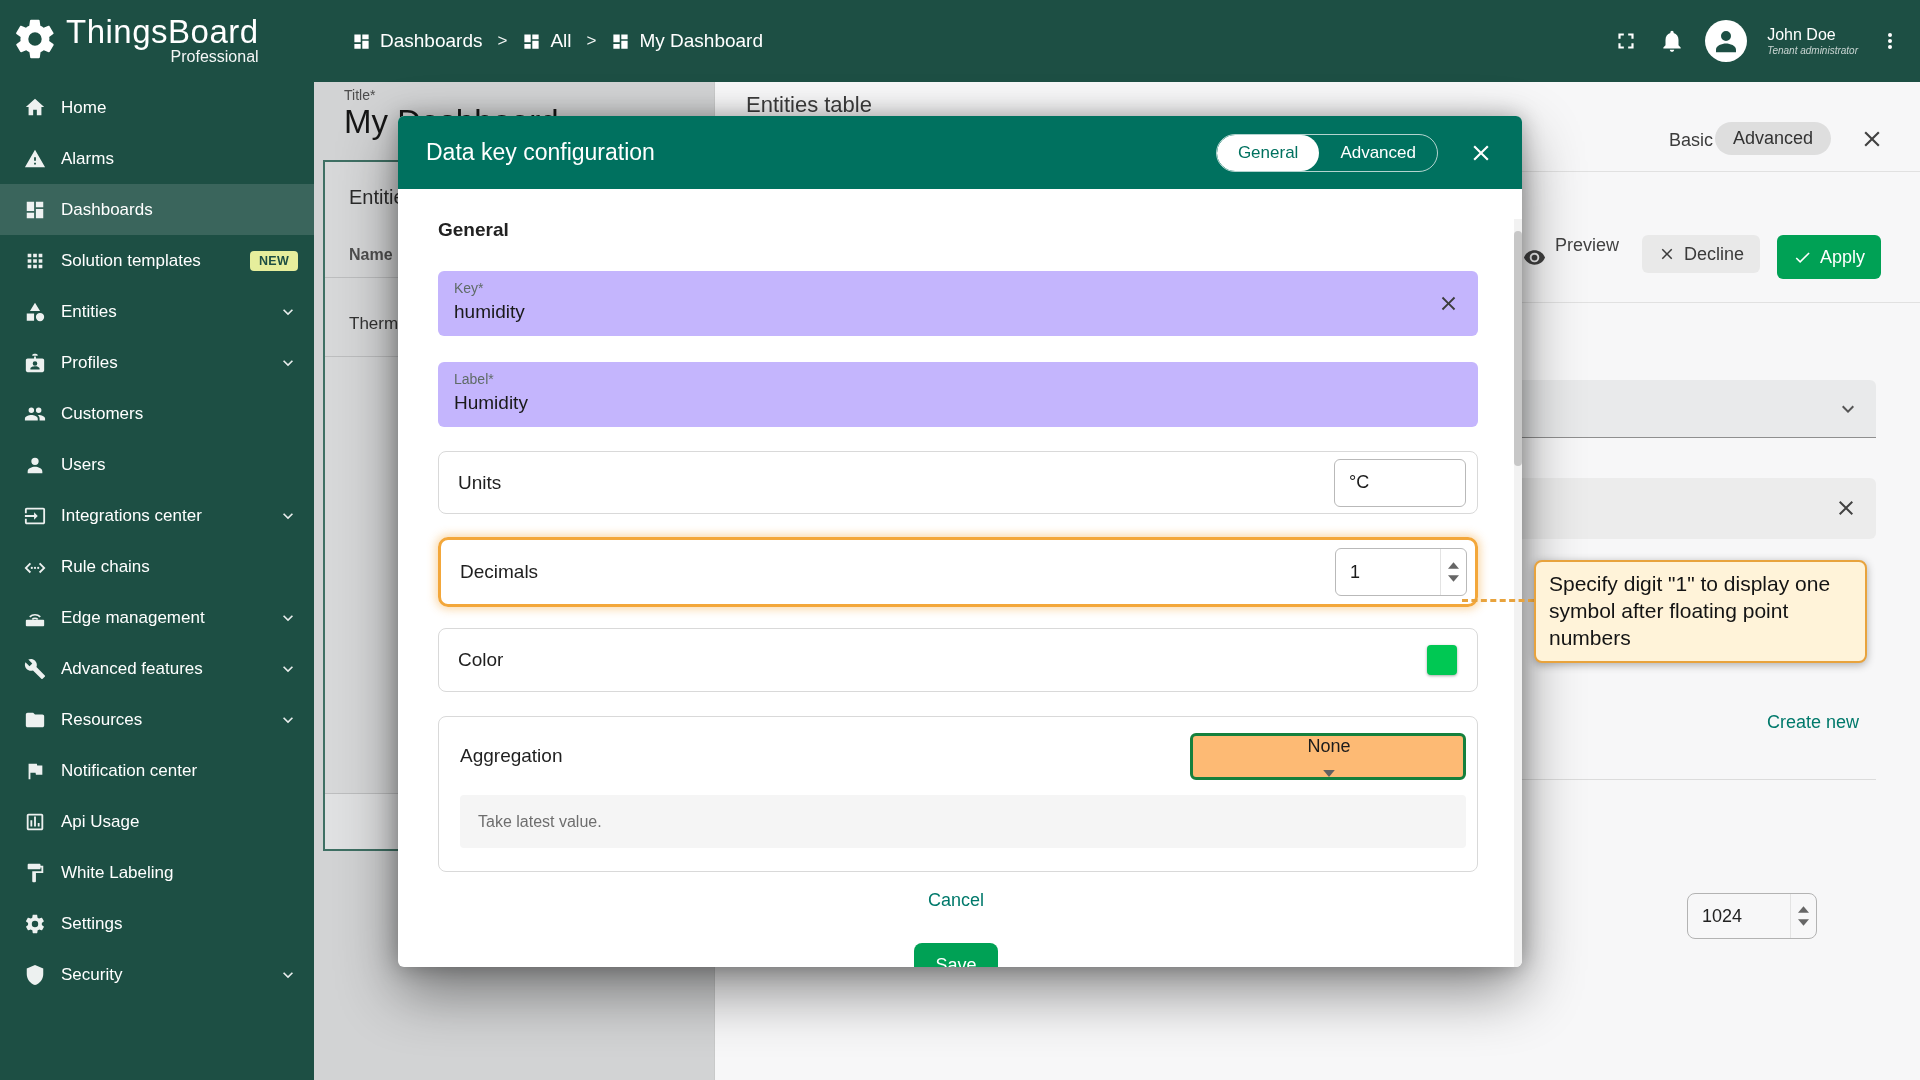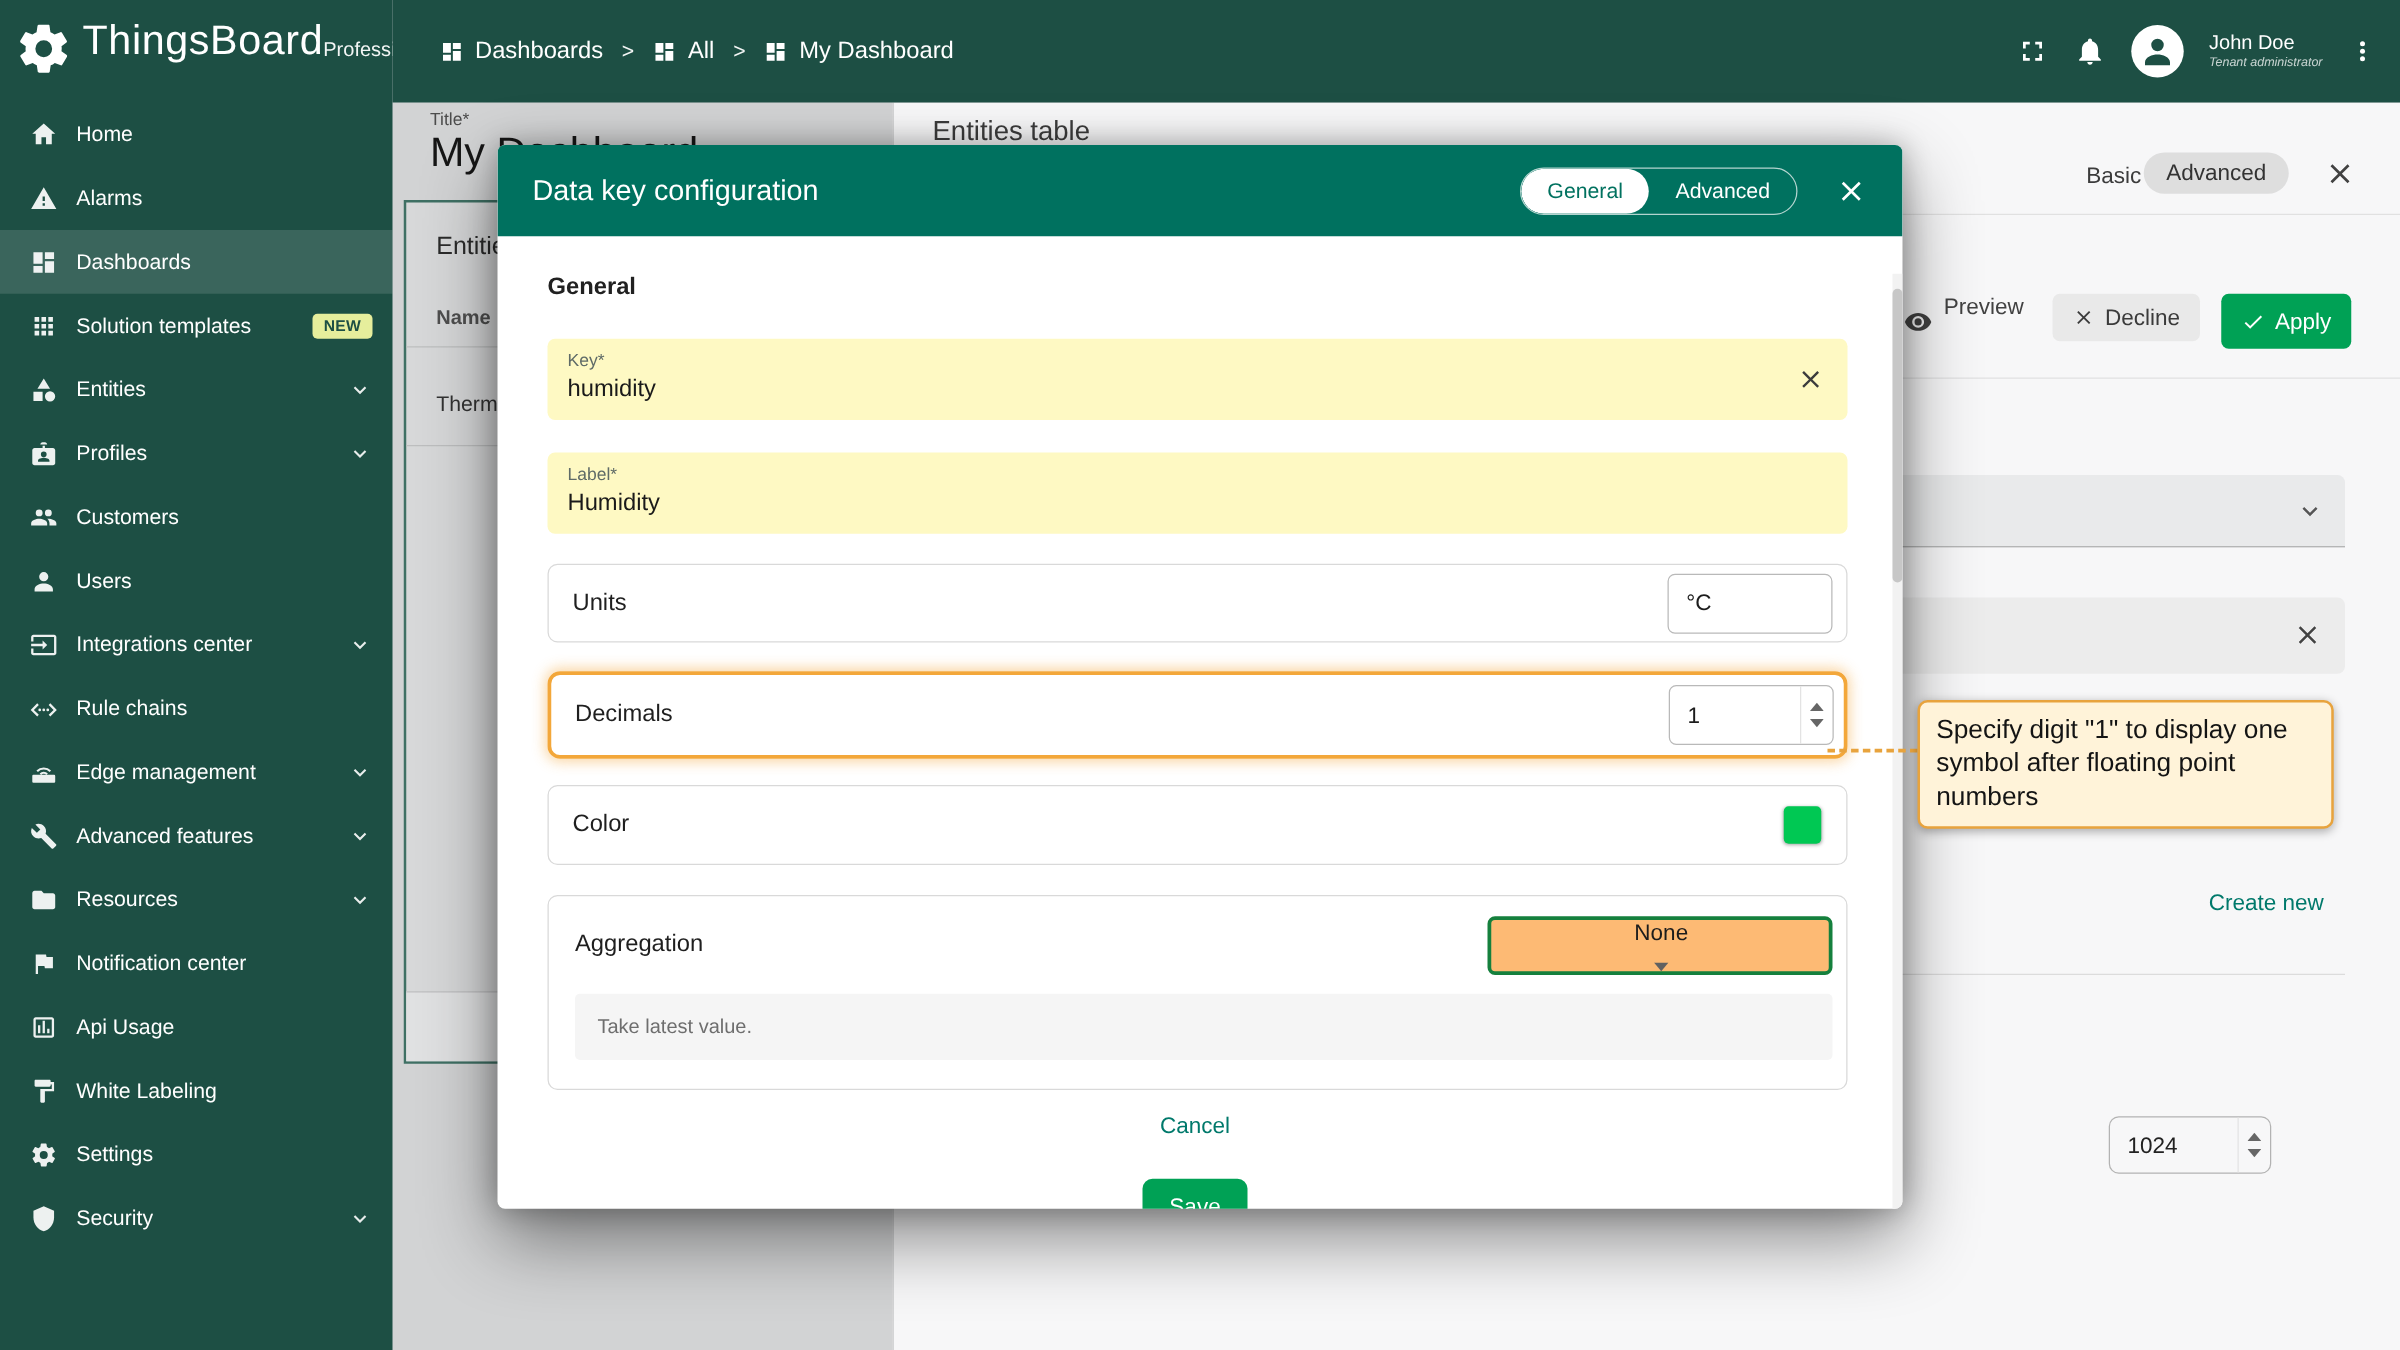--- a/index.html
+++ b/index.html
@@ -17,21 +17,21 @@
   html,body{width:1920px;height:1080px;overflow:hidden;background:#d2d3d4;
     font-family:"Liberation Sans","DejaVu Sans",sans-serif;}
   .app{position:relative;width:1920px;height:1080px;}
   svg{display:block;}
   .ic{display:inline-flex;align-items:center;justify-content:center;flex:none;}
 
   
   .sidebar{position:absolute;left:0;top:0;width:314px;height:1080px;background:var(--chrome);color:#fff;z-index:10;}
   .logo{display:flex;align-items:flex-start;padding:14px 14px 0 12px;height:82px;}
   .logo-mark{color:#fff;margin-top:2px;}
-  .logo-text{margin-left:8px;display:flex;flex-direction:row;align-items:flex-end;}
+  .logo-text{margin-left:8px;display:flex;flex-direction:column;align-items:flex-end;}
   .logo-name{font-size:33px;font-weight:500;letter-spacing:.5px;line-height:1.1;}
   .logo-edition{font-size:16px;font-weight:400;opacity:.95;margin-top:-2px;}
   .nav{display:flex;flex-direction:column;}
   .nav-item{display:flex;align-items:center;height:51px;padding:0 16px 0 24px;gap:15px;cursor:pointer;font-size:17px;}
   .nav-item.active{background:var(--chrome-active);}
   .nav-icon{color:#fff;opacity:.92;}
   .nav-label{white-space:nowrap;}
   .nav-chev{margin-left:auto;opacity:.9;}
   .nav-badge{margin-left:auto;background:#e6ee9c;color:#1d4f44;font-size:12.5px;font-weight:700;
     padding:3px 9px;border-radius:4px;letter-spacing:.3px;}
@@ -96,21 +96,21 @@
   .dlg-title{font-size:23px;font-weight:500;}
   .dlg-tabs{margin-left:auto;display:flex;align-items:center;border:1px solid rgba(255,255,255,.7);
     border-radius:20px;overflow:hidden;}
   .dlg-tab{padding:8px 21px;font-size:17px;font-weight:500;color:#fff;cursor:pointer;}
   .dlg-tab.active{background:#fff;color:var(--dlg-header);border-radius:20px;}
   .dlg-close{margin-left:30px;color:#fff;cursor:pointer;}
   .dlg-body{position:relative;height:778px;padding:0 44px 0 40px;}
   .dlg-scrolltrack{position:absolute;right:0;top:0;bottom:0;width:8px;background:#f2f2f2;}
   .dlg-scrollthumb{position:absolute;right:0;top:12px;width:8px;height:235px;background:#c7c7c7;border-radius:4px;cursor:pointer;}
   .section-title{margin-top:30px;font-size:19px;font-weight:700;color:#212121;}
-  .form-filled{position:relative;margin-top:30px;height:65px;background:#fef9c3;border-radius:6px;padding:9px 16px;}
+  .form-filled{position:relative;margin-top:30px;height:65px;background:#c4b5fd;border-radius:6px;padding:9px 16px;}
   .form-filled + .form-filled{margin-top:26px;}
   .ff-label{font-size:14px;color:#5f6b67;}
   .ff-value{font-size:19px;color:#1a1a1a;margin-top:5px;}
   .ff-clear{position:absolute;right:18px;top:21px;color:#3c3c3c;cursor:pointer;}
   .form-row{display:flex;align-items:center;border:1px solid #d9d9d9;border-radius:8px;padding-right:11px;}
   .row-units{margin-top:24px;height:63px;}
   .row-decimals{margin-top:23px;height:70px;border:3px solid var(--orange);border-radius:10px;
     box-shadow:0 0 10px 2px rgba(243,167,58,.45);padding-right:8px;}
   .row-color{margin-top:21px;height:64px;padding-right:20px;}
   .row-label{font-size:19px;color:#1f1f1f;padding-left:19px;}

